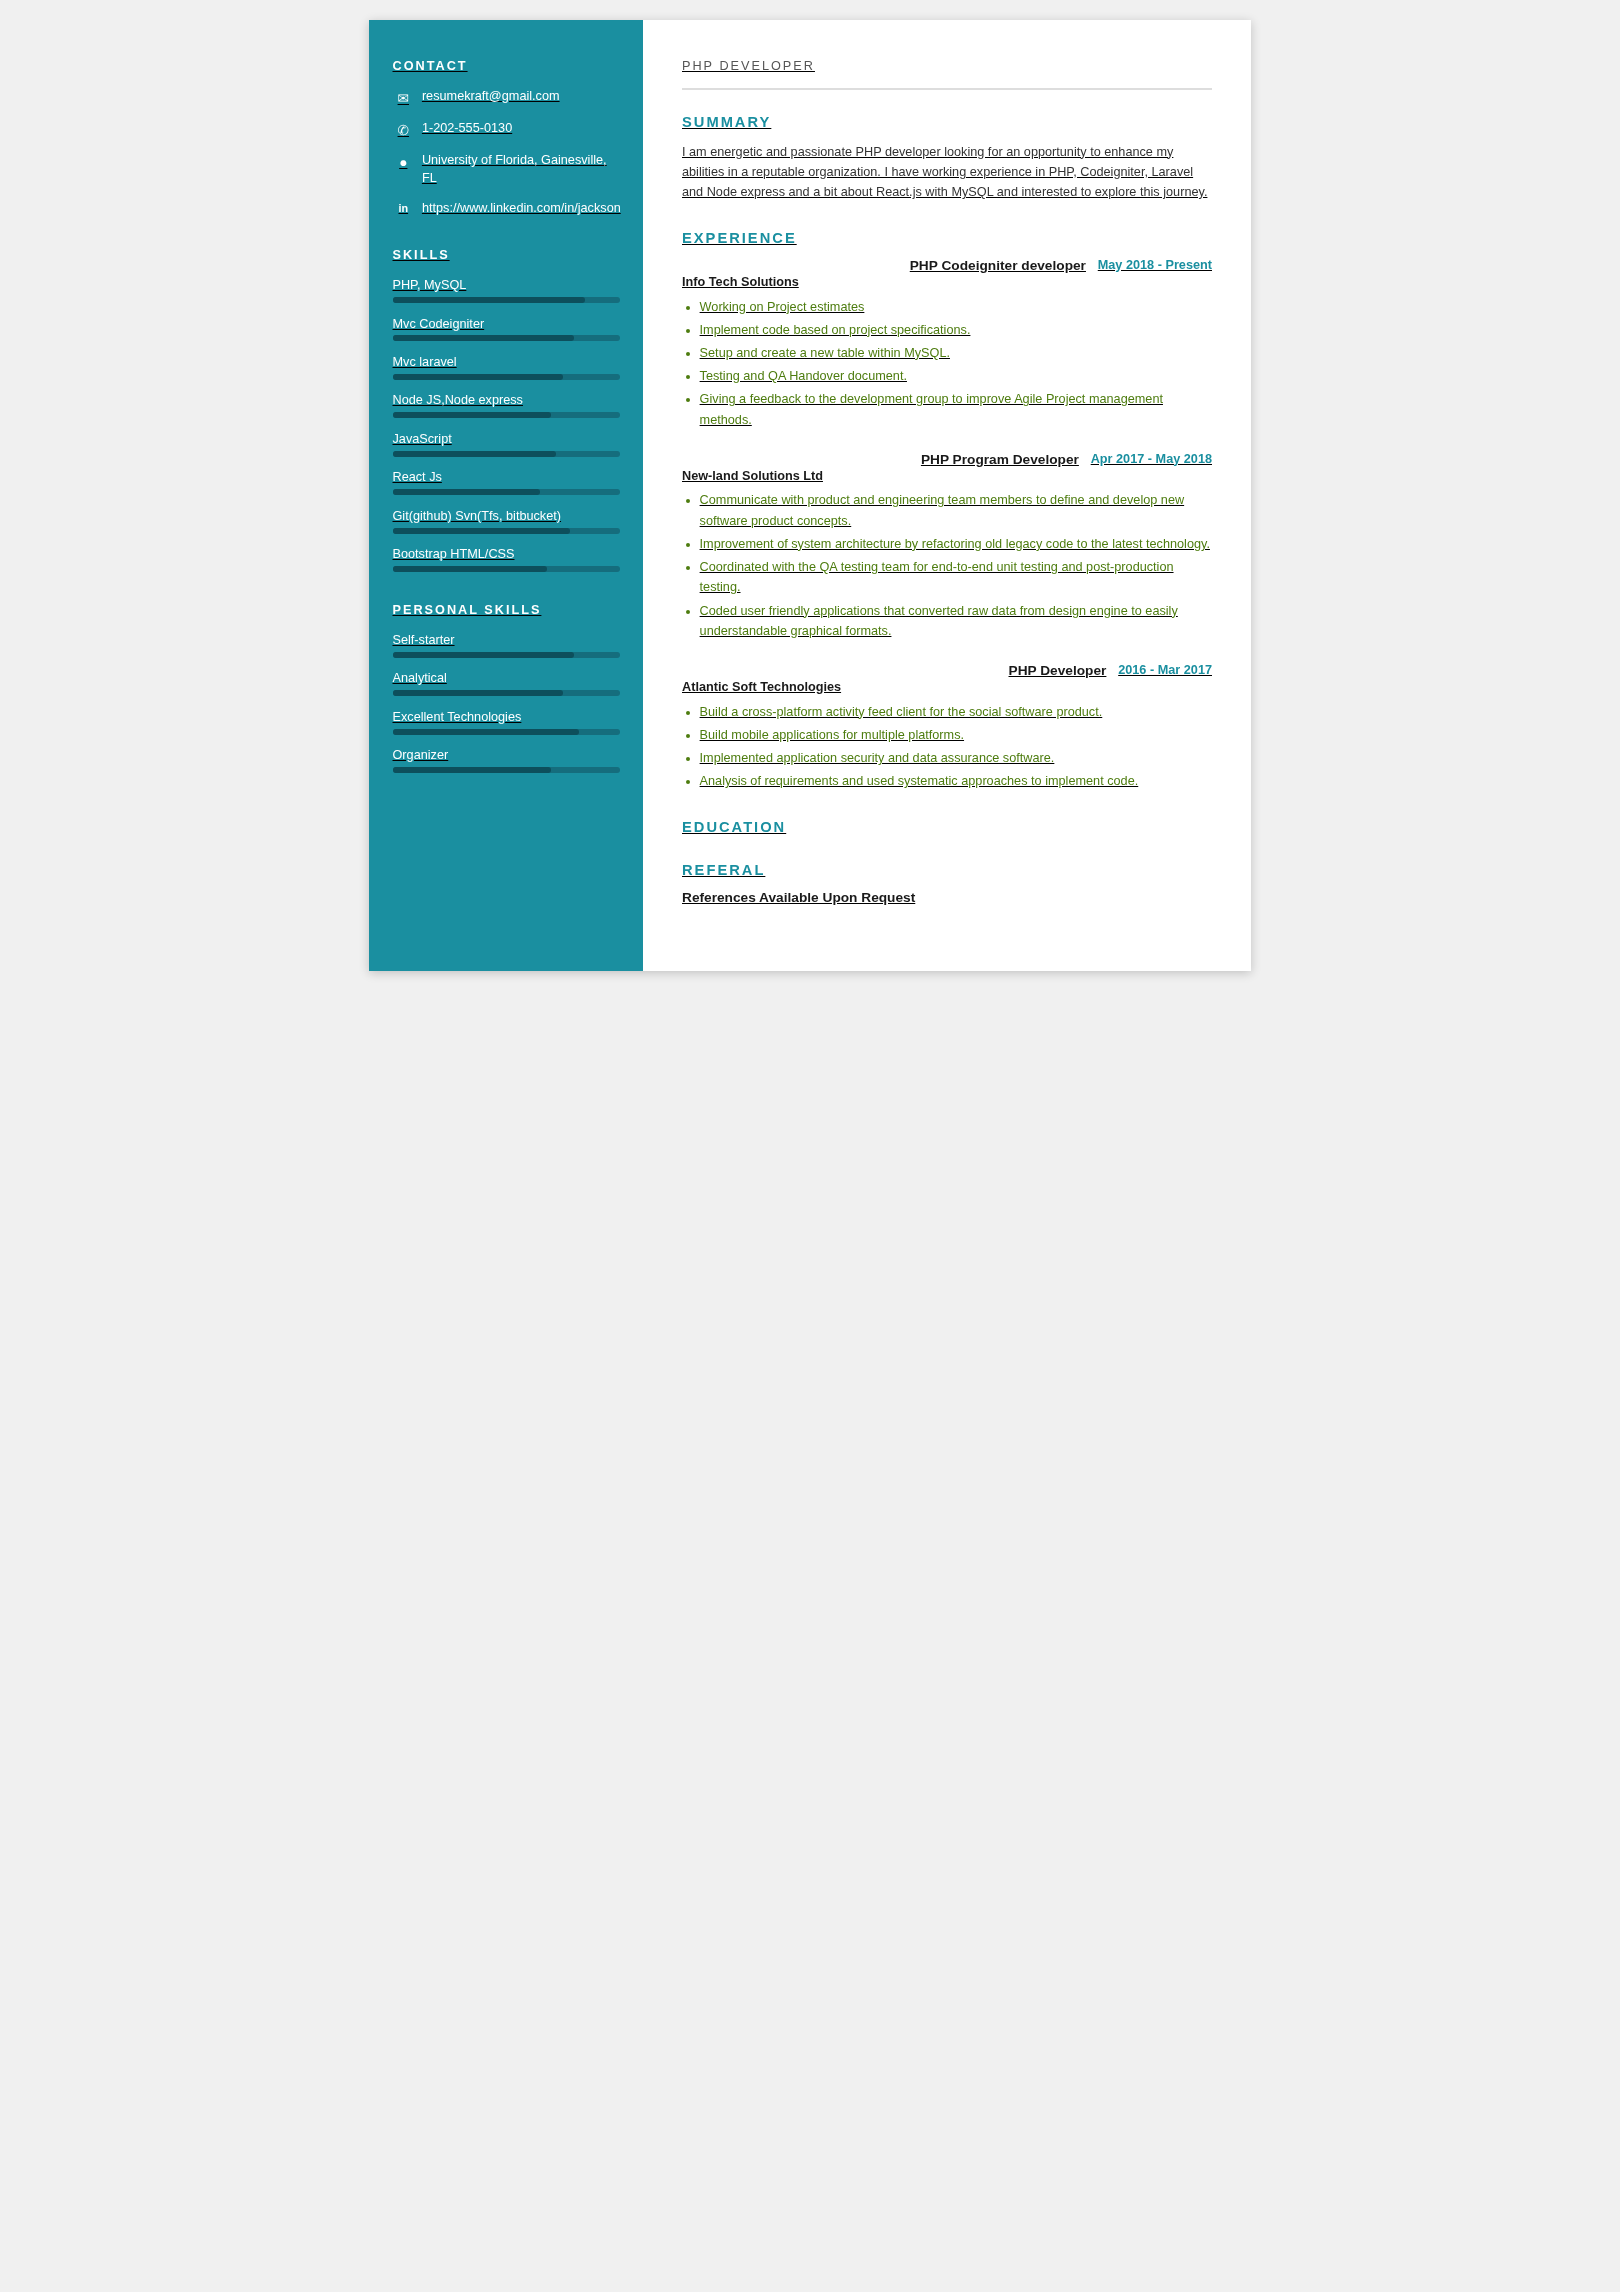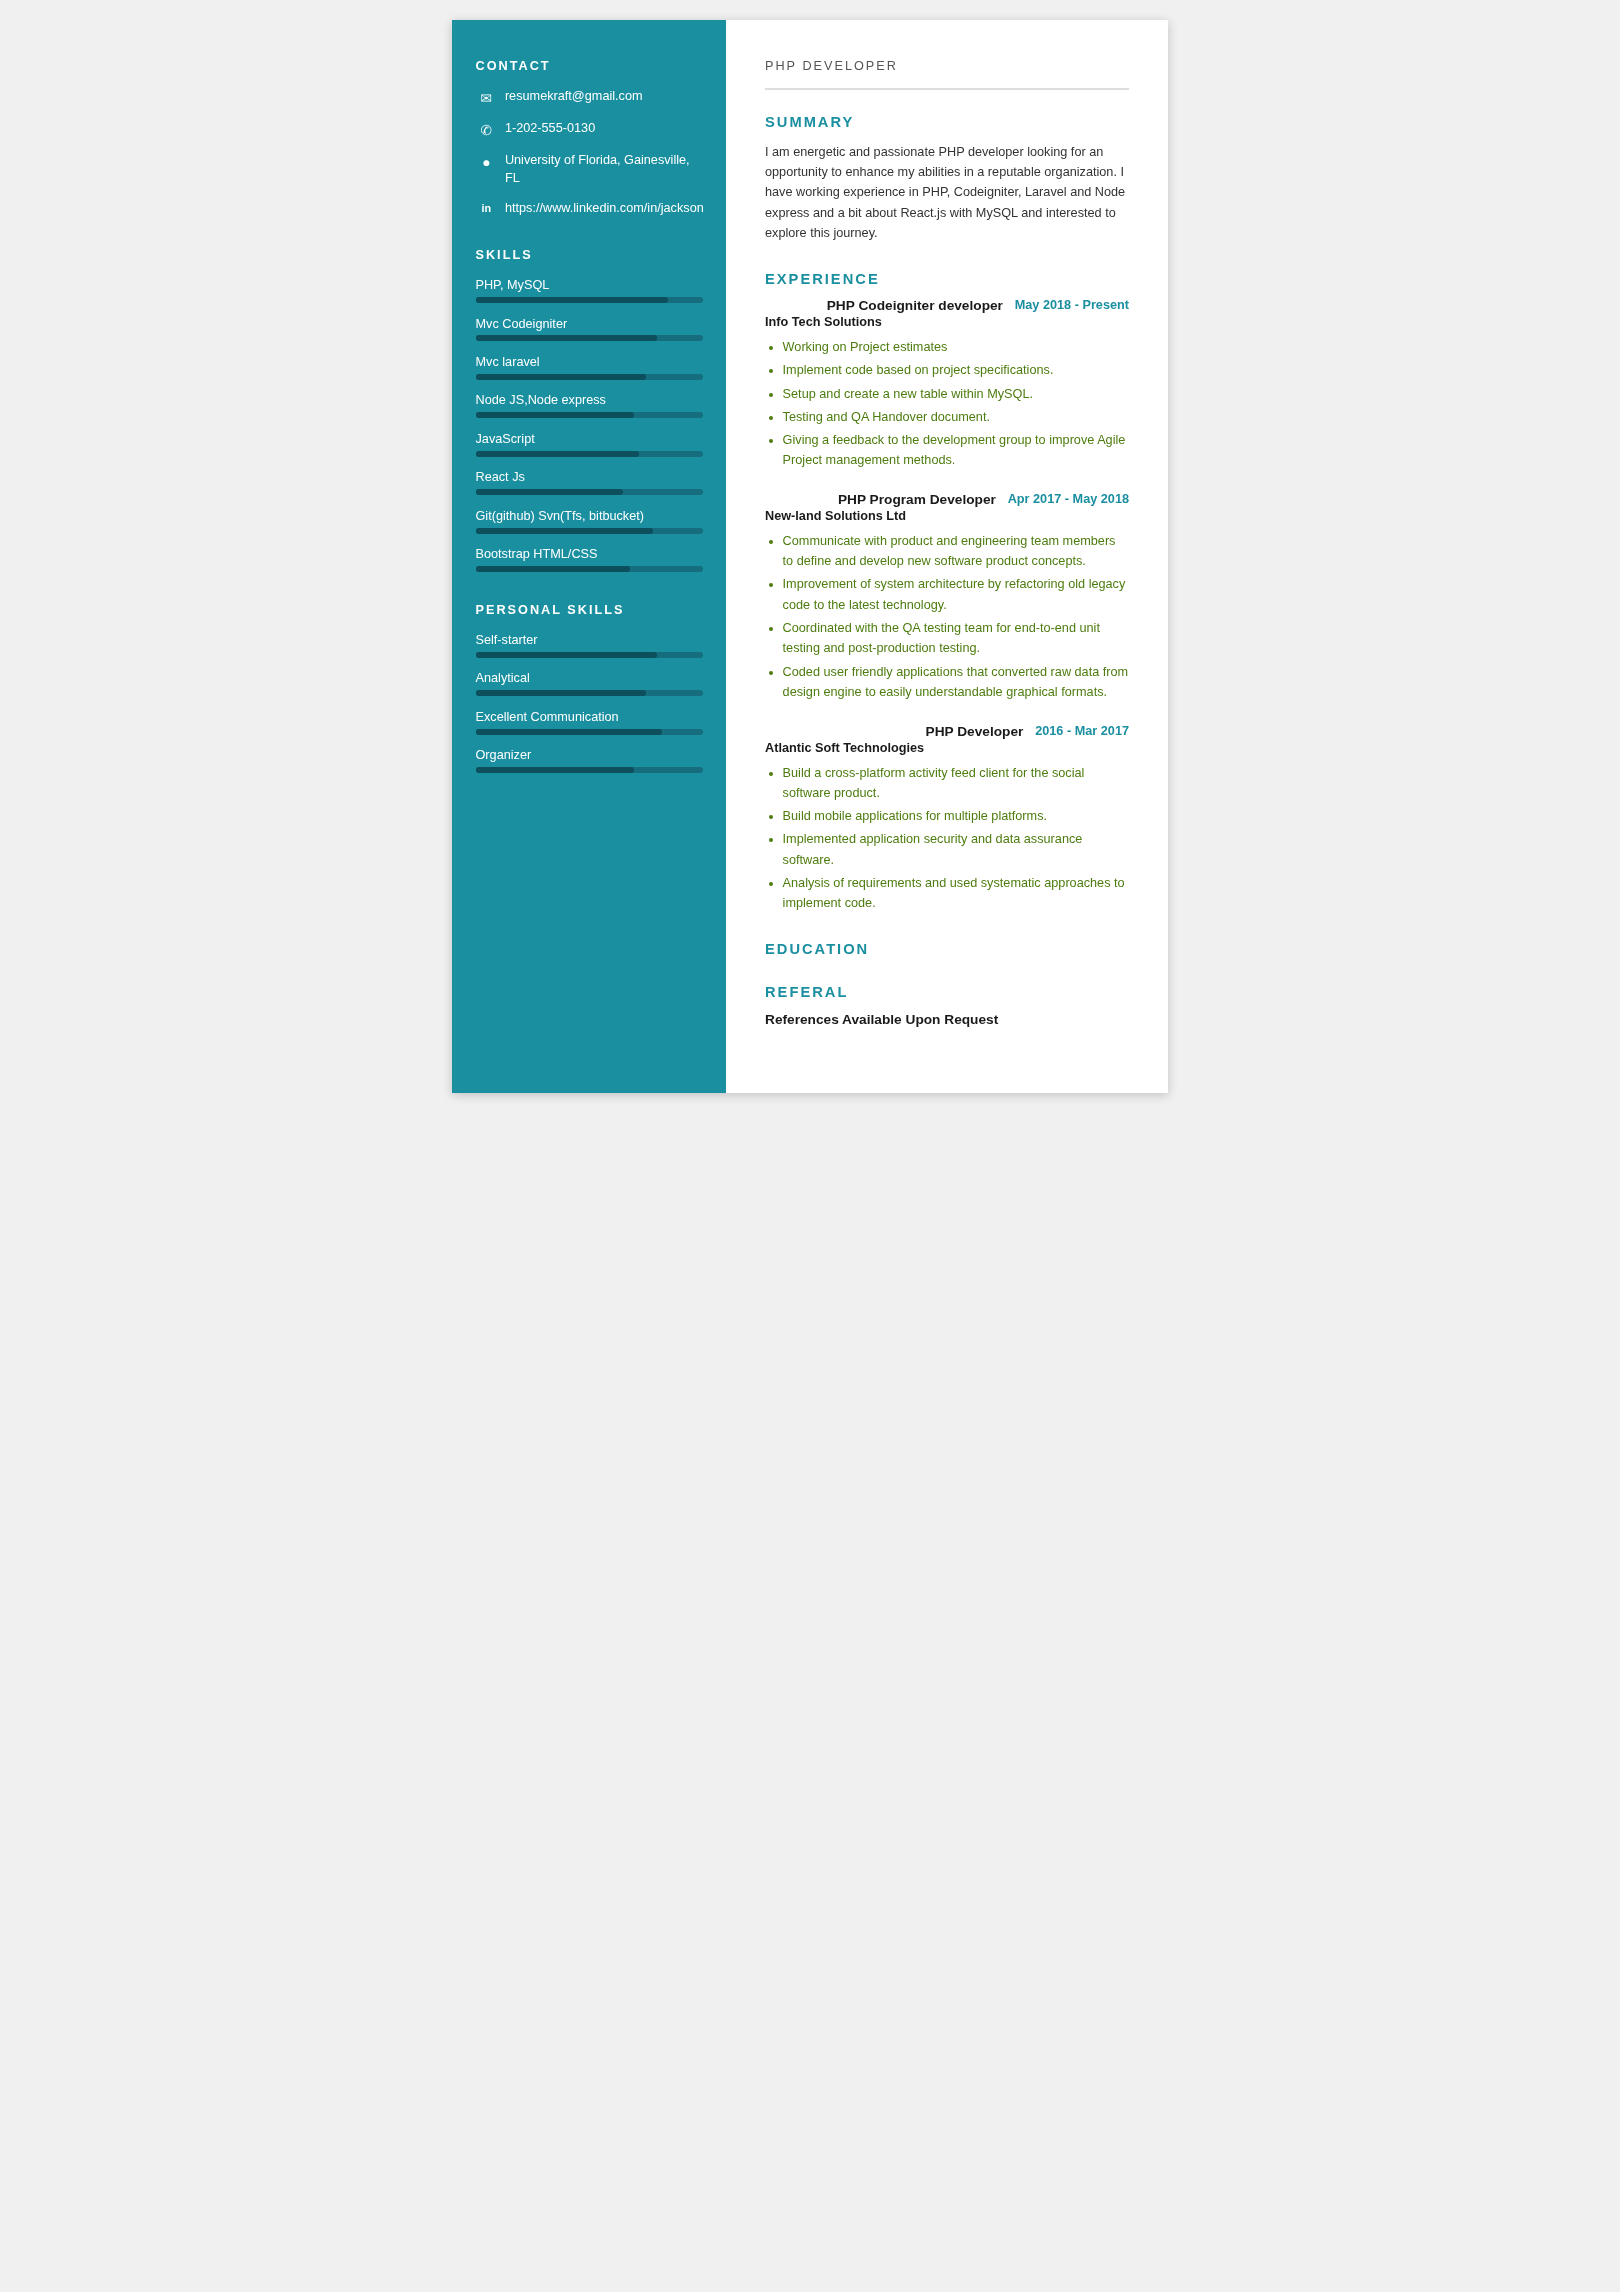--- a/index.html
+++ b/index.html
@@ -5,24 +5,25 @@
     * { margin: 0; padding: 0; box-sizing: border-box; }
     body {
       font-family: Arial, Helvetica, sans-serif;
       background: #f0f0f0;
       display: flex;
       justify-content: center;
       align-items: flex-start;
       padding: 19.6px;
     }
     .resume {
-      width: 716px;
+      width: 882px;
       background: white;
       display: flex;
       box-shadow: 0 2px 9.8px rgba(0,0,0,0.2);
+      text-decoration: underline;
     }
     
     .sidebar {
       width: 274px;
       min-width: 274px;
       background: #1a8fa0;
       color: white;
       padding: 39px 23.5px;
     }
     .sidebar-section {
@@ -300,21 +301,21 @@
         <div class="skill-bar-fill bar-self"></div>
       </div>
     </div>
           <div class="skill-item">
       <div class="skill-name">Analytical</div>
       <div class="skill-bar-bg">
         <div class="skill-bar-fill bar-analytical"></div>
       </div>
     </div>
           <div class="skill-item">
-      <div class="skill-name">Excellent Communication</div>
+      <div class="skill-name">Excellent Technologies</div>
       <div class="skill-bar-bg">
         <div class="skill-bar-fill bar-communication"></div>
       </div>
     </div>
           <div class="skill-item">
       <div class="skill-name">Organizer</div>
       <div class="skill-bar-bg">
         <div class="skill-bar-fill bar-organizer"></div>
       </div>
     </div>

